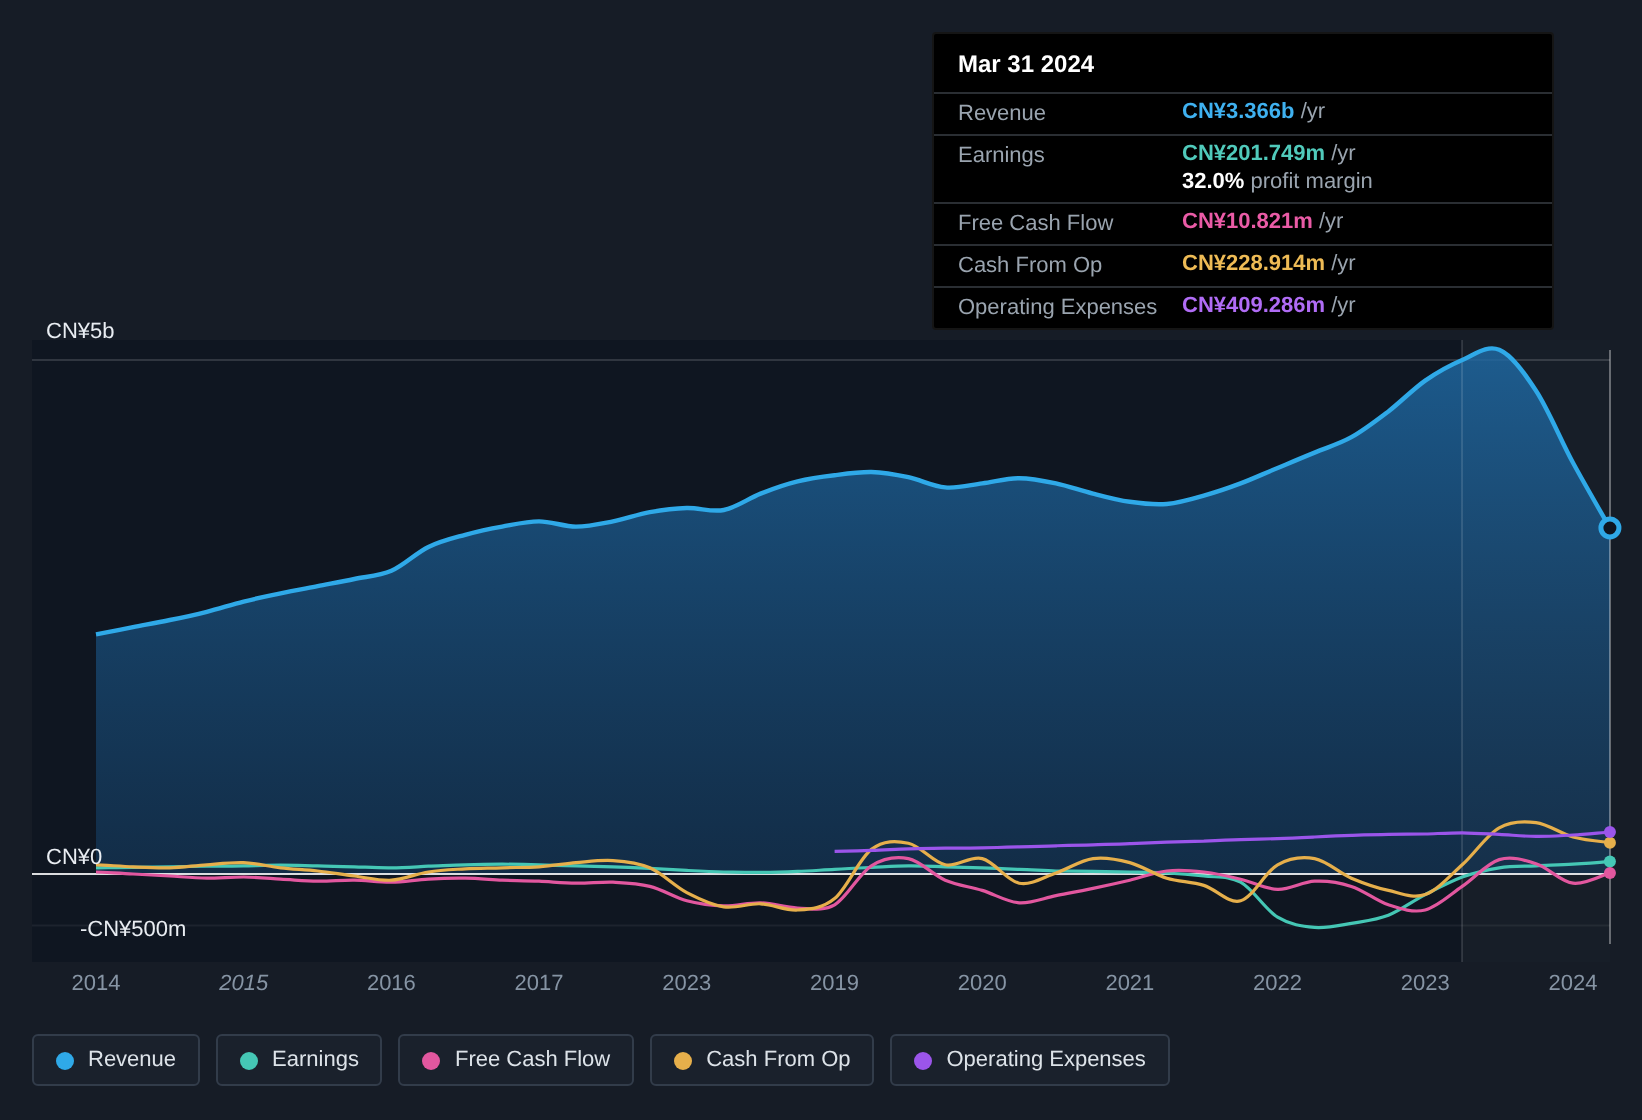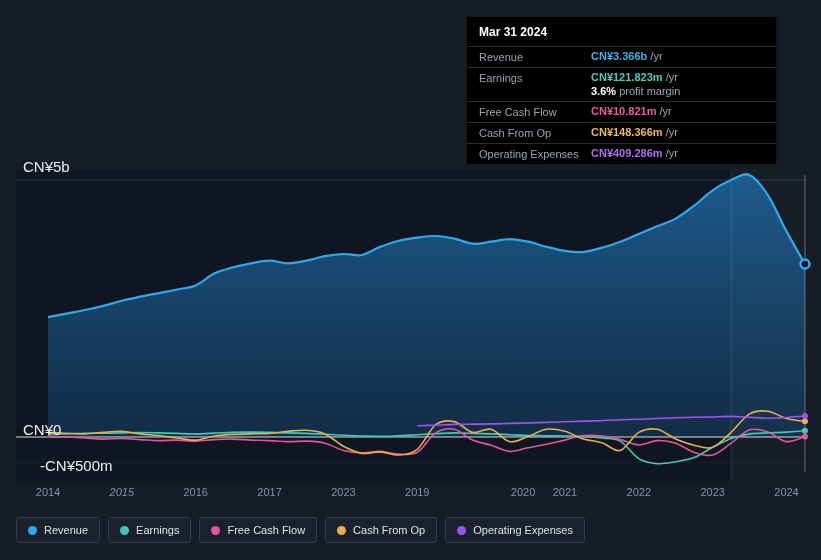--- a/index.html
+++ b/index.html
@@ -5,21 +5,21 @@
   * { margin:0; padding:0; box-sizing:border-box; }
   html,body { width:821px; height:560px; }
   body {
     background:#161c26;
     font-family:"Liberation Sans", sans-serif;
     position:relative;
     overflow:hidden;
   }
   #chart-svg { position:absolute; left:0; top:0; display:block; }
 
-  .ylabel { position:absolute; color:#e9edf2; font-size:15px; line-height:13px; white-space:nowrap; }
+  .ylabel { position:absolute; color:#e9edf2; font-size:11px; line-height:13px; white-space:nowrap; }
   #ylabel-top { left:23px; top:160px; }
   #ylabel-zero { left:23px; top:423px; }
   #ylabel-neg { left:40px; top:459px; }
 
   .xlabel { position:absolute; top:486px; transform:translateX(-50%); color:#8694a4; font-size:11px; }
 
   .tooltip {
     position:absolute; left:466px; top:16px; width:311px;
     background:#000; border:1px solid #151515; border-radius:2px; z-index:9;
   }
@@ -74,55 +74,55 @@
   <div class="ylabel" id="ylabel-top">CN¥5b</div>
   <div class="ylabel" id="ylabel-zero">CN¥0</div>
   <div class="ylabel" id="ylabel-neg">-CN¥500m</div>
 
   <div class="xlabel" style="left: 48px;">2014</div>
   <div class="xlabel" style="left: 121.85px; font-style: italic;">2015</div>
   <div class="xlabel" style="left: 195.7px;">2016</div>
   <div class="xlabel" style="left: 269.55px;">2017</div>
   <div class="xlabel" style="left: 343.4px;">2023</div>
   <div class="xlabel" style="left: 417.25px;">2019</div>
-  <div class="xlabel" style="left: 491.1px; margin-left: 32px;">2020</div>
+  <div class="xlabel" style="left: 491.1px;">2020</div>
   <div class="xlabel" style="left: 564.95px;">2021</div>
   <div class="xlabel" style="left: 638.8px; text-align: center;">2022</div>
   <div class="xlabel" style="left: 712.65px; text-align: right;">2023</div>
   <div class="xlabel" style="left: 786.5px;">2024</div>
 
   <div class="tooltip">
     <div class="tt-title">Mar 31 2024</div>
 
     <div class="tt-row">
       <span class="tt-label">Revenue</span>
       <span class="tt-value">
         <span><b style="color: rgb(63, 177, 240);">CN¥3.366b</b> <i>/yr</i></span>
       </span>
     </div>
 
     <div class="tt-row">
       <span class="tt-label">Earnings</span>
       <span class="tt-value">
-        <span><b style="color: rgb(80, 202, 187);">CN¥121.823m</b> <i>/yr</i></span>
-        <span class="tt-extra"><b>3.6%</b> <i>profit margin</i></span>
+        <span><b style="color: rgb(80, 202, 187);">CN¥201.749m</b> <i>/yr</i></span>
+        <span class="tt-extra"><b>32.0%</b> <i>profit margin</i></span>
       </span>
     </div>
 
     <div class="tt-row">
       <span class="tt-label">Free Cash Flow</span>
       <span class="tt-value">
         <span><b style="color: rgb(234, 91, 166);">CN¥10.821m</b> <i>/yr</i></span>
       </span>
     </div>
 
     <div class="tt-row">
       <span class="tt-label">Cash From Op</span>
       <span class="tt-value">
-        <span><b style="color: rgb(238, 187, 85);">CN¥148.366m</b> <i>/yr</i></span>
+        <span><b style="color: rgb(238, 187, 85);">CN¥228.914m</b> <i>/yr</i></span>
       </span>
     </div>
 
     <div class="tt-row">
       <span class="tt-label">Operating Expenses</span>
       <span class="tt-value">
         <span><b style="color: rgb(176, 108, 245);">CN¥409.286m</b> <i>/yr</i></span>
       </span>
     </div>
   </div>

